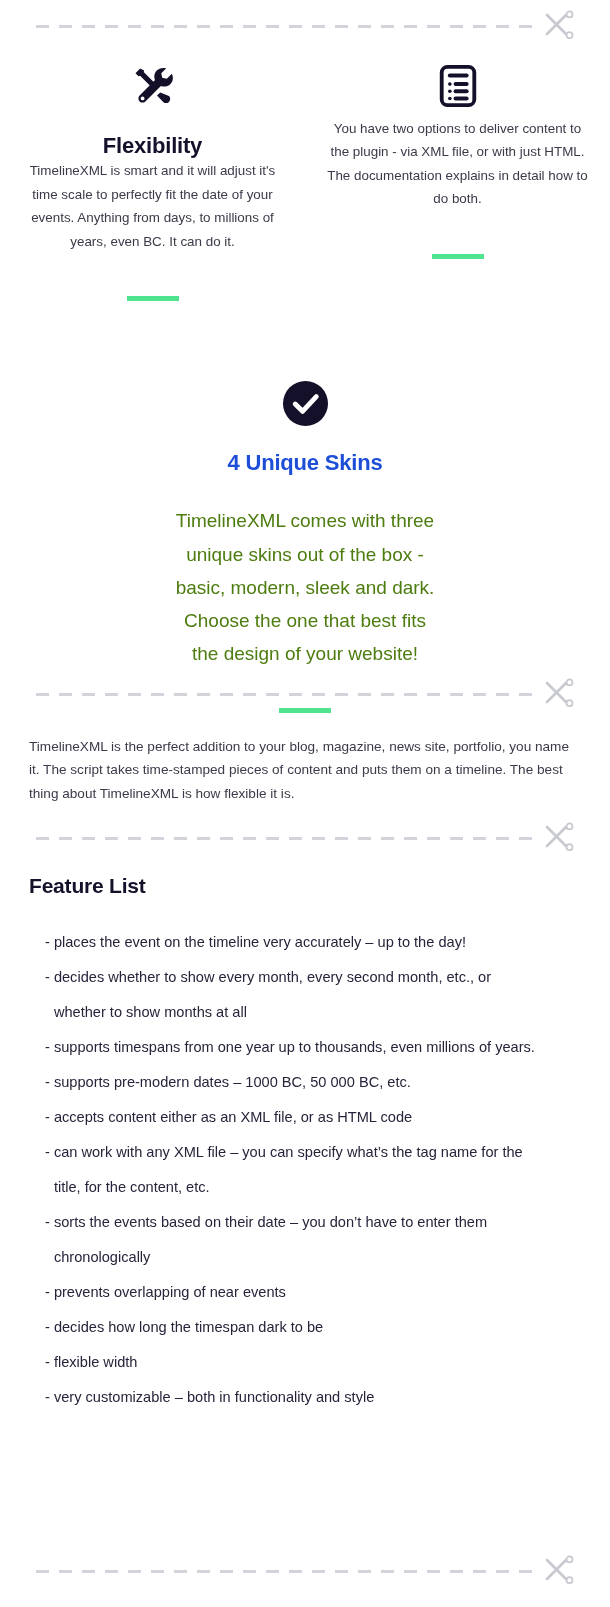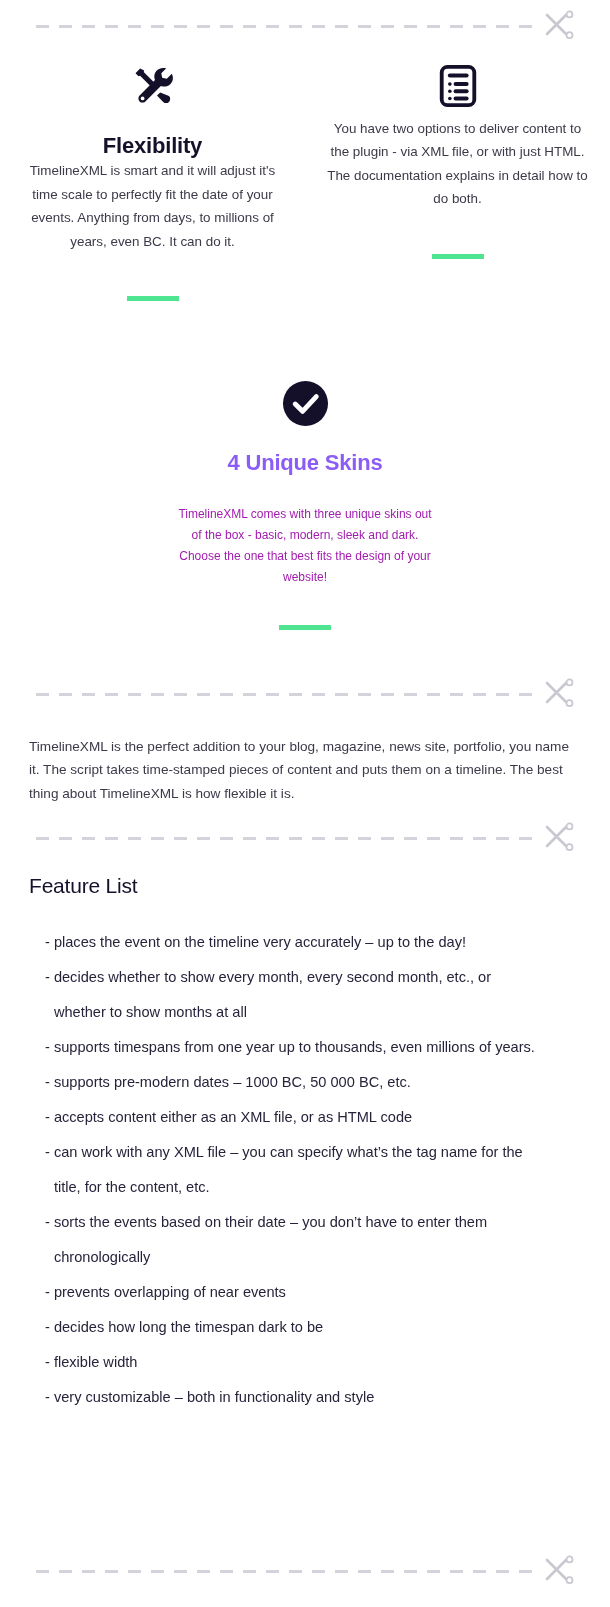--- a/index.html
+++ b/index.html
@@ -98,49 +98,49 @@
   .card-center .icon-wrap {
     height: 56px;
     display: flex;
     align-items: center;
     justify-content: center;
   }
   .card-center .card-title {
     margin-top: 19px;
     font-size: 22px;
     font-weight: 700;
-    color: #8b5cf6;
+    color: #1d4ed8;
   }
   .card-center .card-desc {
     margin: 28px auto 0 auto;
     width: 262px;
-    font-size: 12px;
+    font-size: 19px;
     line-height: 1.75;
-    color: #a21caf;
+    color: #4d7c0f;
   }
   .card-center .accent-bar { margin-top: 37px; }
 
   
   .intro {
     position: absolute;
     top: 735px;
     left: 29px;
     width: 540px;
     font-size: 13.6px;
     line-height: 1.72;
     color: #3b3a49;
   }
 
   
   .feature-heading {
     position: absolute;
     top: 874px;
     left: 29px;
     font-size: 21px;
-    font-weight: 400;
+    font-weight: 700;
     color: #15112b;
     letter-spacing: -0.2px;
   }
   .feature-list {
     position: absolute;
     top: 925px;
     left: 45px;
     width: 500px;
     list-style: none;
   }

